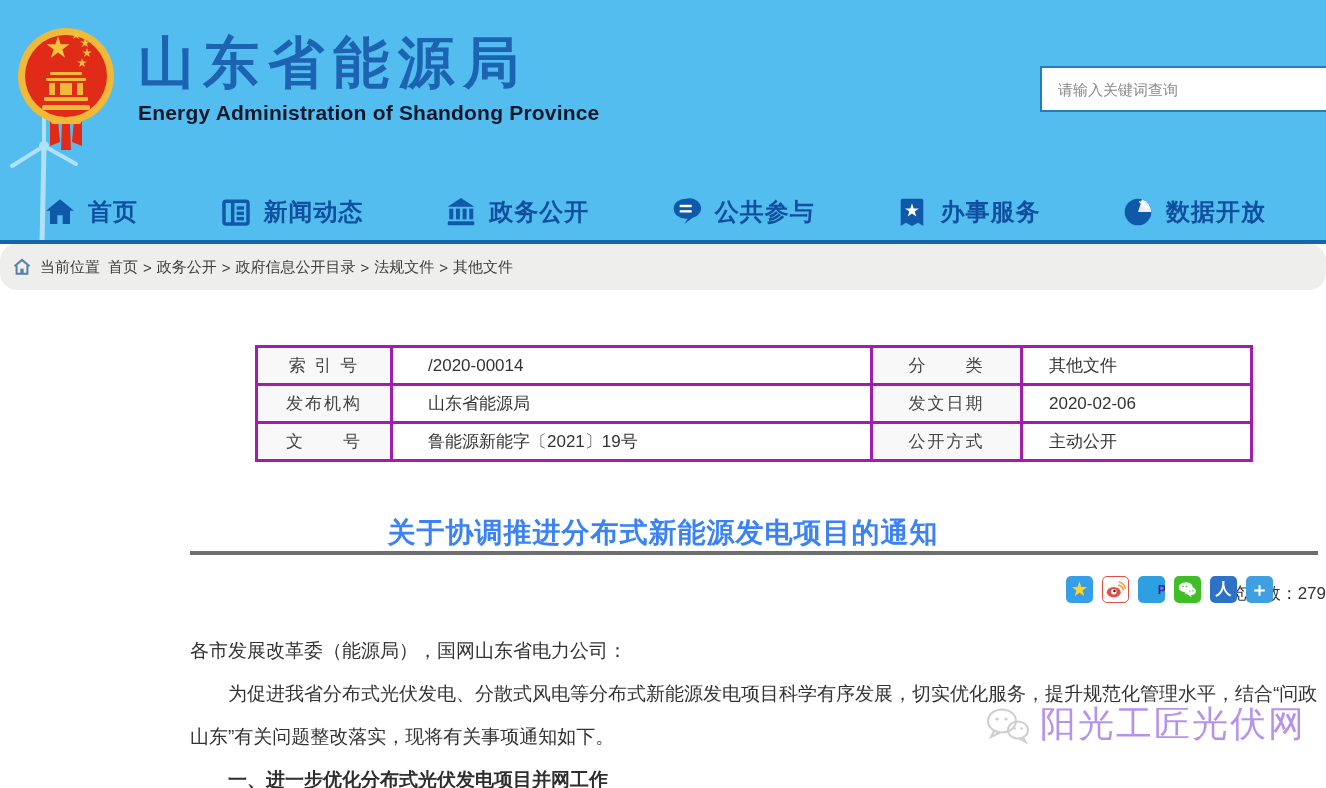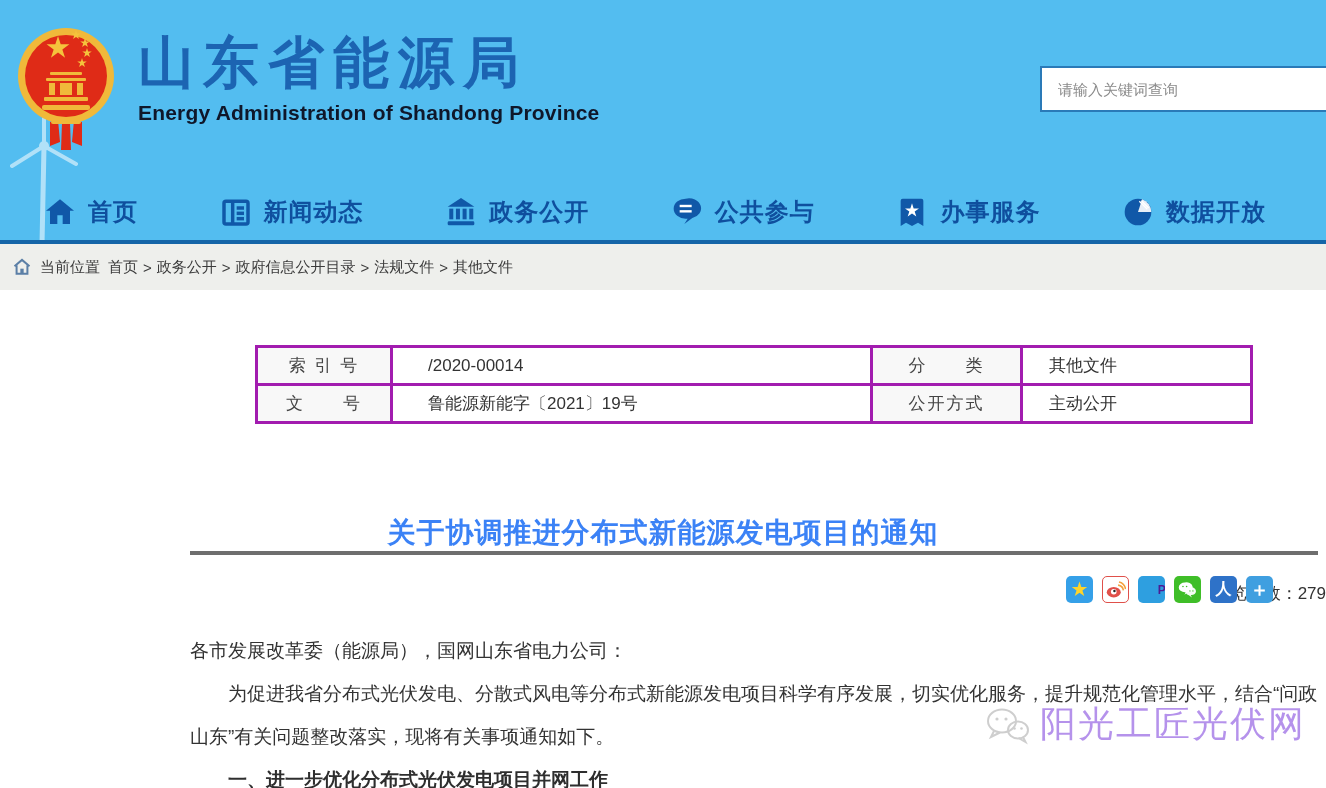--- a/index.html
+++ b/index.html
@@ -40,21 +40,21 @@
   .nav-item { display:flex; align-items:center; gap:12px; text-decoration:none; cursor:pointer; }
   .nav-ic { width:32px; height:32px; display:inline-flex; }
   .nav-ic svg { width:32px; height:32px; }
   .nav-label { font-size:24px; font-weight:bold; color:#0f4f9e; letter-spacing:1px; }
   .nav-line { position:absolute; left:0; top:240px; width:1326px; height:4px; background:#1565a8; }
 
   
   .breadcrumb {
     position:absolute; left:0; top:244px; width:1326px; height:46px;
     background:#eeefec; display:flex; align-items:center; padding-left:10px;
-    font-size:15px; color:#3b3b3b;
+    font-size:15px; color:#3b3b3b;border-radius:17px;
   }
   .bc-home { width:20px; height:20px; margin:0 8px 0 2px; }
   .bc-prefix { margin-right:8px; }
   .bc-link { color:#3b3b3b; text-decoration:none; cursor:pointer; }
   .bc-sep { margin:0 5px; color:#3b3b3b; }
 
   
   .meta-table {
     position:absolute; left:255px; top:345px; width:995px;
     border-collapse:collapse; table-layout:fixed;
@@ -257,20 +257,26 @@
         <col style="width:230px">
       </colgroup>
     <tbody>
         <tr>
       <td class="lbl">索 引 号</td>
       <td class="val">/2020-00014</td>
       <td class="lbl">分　　类</td>
       <td class="val2">其他文件</td>
     </tr>
     <tr>
+      <td class="lbl">发布机构</td>
+      <td class="val">山东省能源局</td>
+      <td class="lbl">发文日期</td>
+      <td class="val2">2020-02-06</td>
+    </tr>
+    <tr>
       <td class="lbl">文　　号</td>
       <td class="val">鲁能源新能字〔2021〕19号</td>
       <td class="lbl">公开方式</td>
       <td class="val2">主动公开</td>
     </tr>
   </tbody>
     </table>
 
   <h1 class="art-title">关于协调推进分布式新能源发电项目的通知</h1>
   <div class="title-divider"></div>

